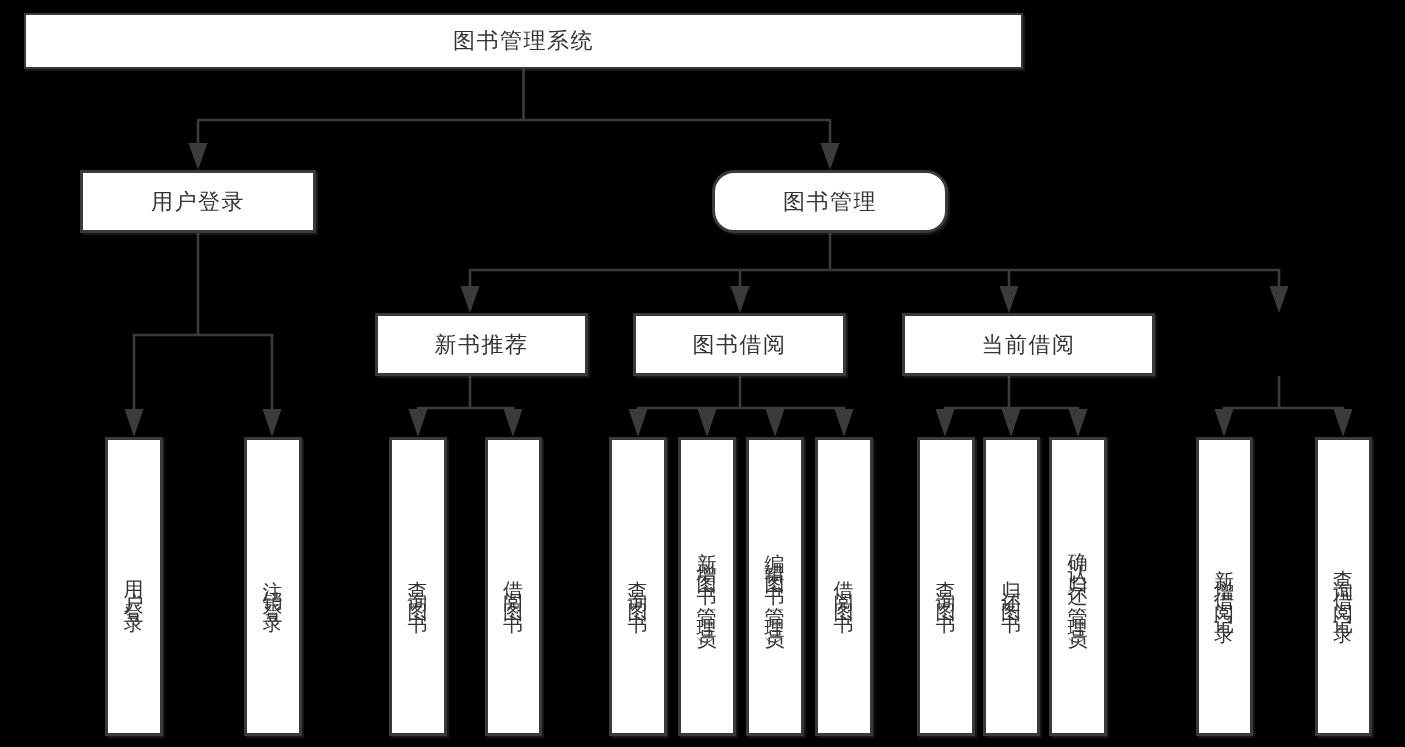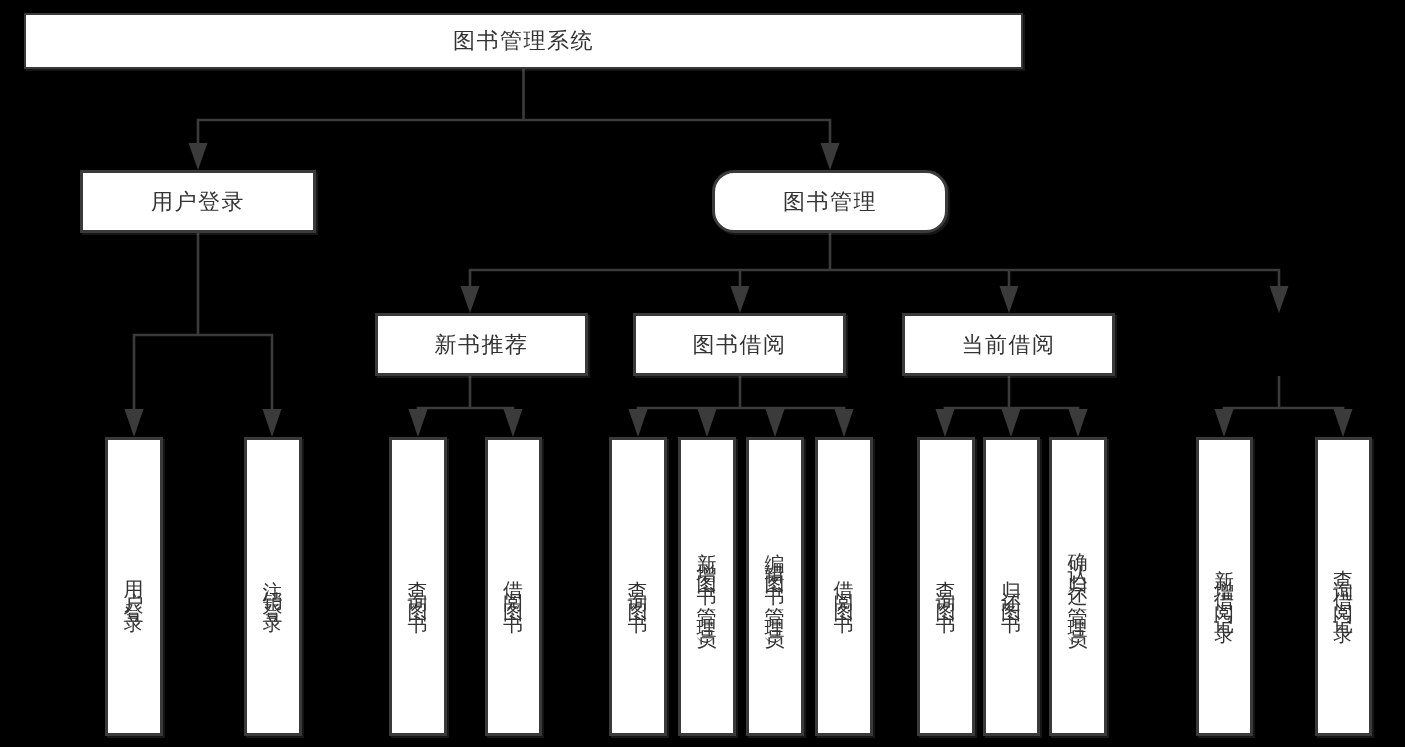--- a/index.html
+++ b/index.html
@@ -90,21 +90,21 @@
   <div class="node box-h" style="left:712px; top:170px; width:236px; height:63px;border-radius:22px;">
     <span>图书管理</span>
   </div>
 
   <div class="node box-h" style="left:363px; top:313px; width:213px; height:63px;margin-left:12px;">
     <span>新书推荐</span>
   </div>
   <div class="node box-h" style="left:633px; top:313px; width:213px; height:63px;">
     <span>图书借阅</span>
   </div>
-  <div class="node box-h" style="left:902px; top:313px; width:213px; height:63px;">
+  <div class="node box-h" style="left:902px; top:313px; width:253px; height:63px;">
     <span>当前借阅</span>
   </div>
 
   <div class="node box-v" style="left:105px; top:437px; width:58px; height:299px;">
     <span class="vtext">用户登录</span>
   </div>
   <div class="node box-v" style="left:244px; top:437px; width:58px; height:299px;">
     <span class="vtext">注销登录</span>
   </div>
 

